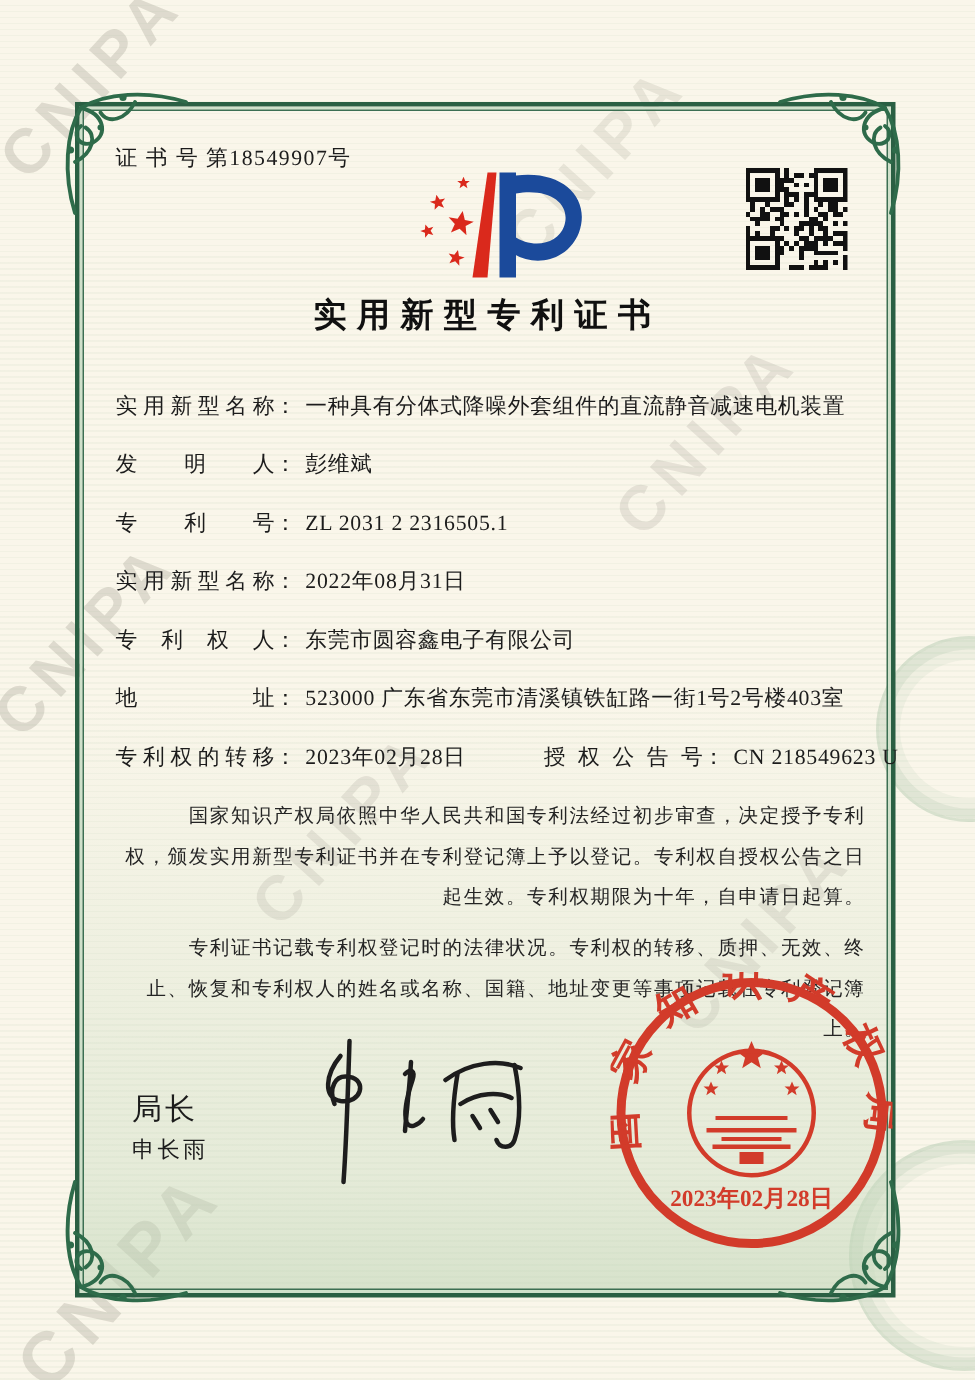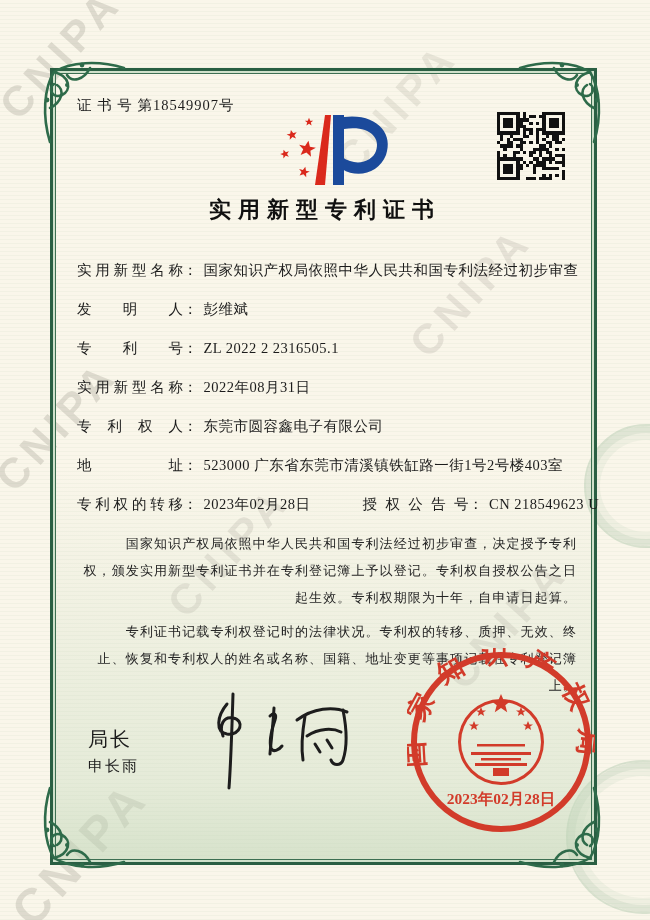--- a/index.html
+++ b/index.html
@@ -254,27 +254,27 @@
           <rect fill="#111" x="15" y="20" width="1" height="1"></rect>
           <rect fill="#111" x="16" y="20" width="1" height="1"></rect>
           <rect fill="#111" x="20" y="20" width="1" height="1"></rect>
         </svg>
     </div>
 
     <div class="title">实用新型专利证书</div>
 
     <div class="fields">
       <div class="frow">
-        <span class="flabel">实用新型名称</span><span class="fcolon">：</span><span class="fvalue">国家知识产权局依照中华人民共和国专利法经过初步审查</span>
+        <span class="flabel">实用新型名称</span><span class="fcolon">：</span><span class="fvalue">一种具有分体式降噪外套组件的直流静音减速电机装置</span>
       </div>
       <div class="frow">
         <span class="flabel">发明人</span><span class="fcolon">：</span><span class="fvalue">彭维斌</span>
       </div>
       <div class="frow">
-        <span class="flabel">专利号</span><span class="fcolon">：</span><span class="fvalue">ZL 2022 2 2316505.1</span>
+        <span class="flabel">专利号</span><span class="fcolon">：</span><span class="fvalue">ZL 2031 2 2316505.1</span>
       </div>
       <div class="frow">
         <span class="flabel">实用新型名称</span><span class="fcolon">：</span><span class="fvalue">2022年08月31日</span>
       </div>
       <div class="frow">
         <span class="flabel">专利权人</span><span class="fcolon">：</span><span class="fvalue">东莞市圆容鑫电子有限公司</span>
       </div>
       <div class="frow">
         <span class="flabel">地址</span><span class="fcolon">：</span><span class="fvalue">523000 广东省东莞市清溪镇铁缸路一街1号2号楼403室</span>
       </div>

